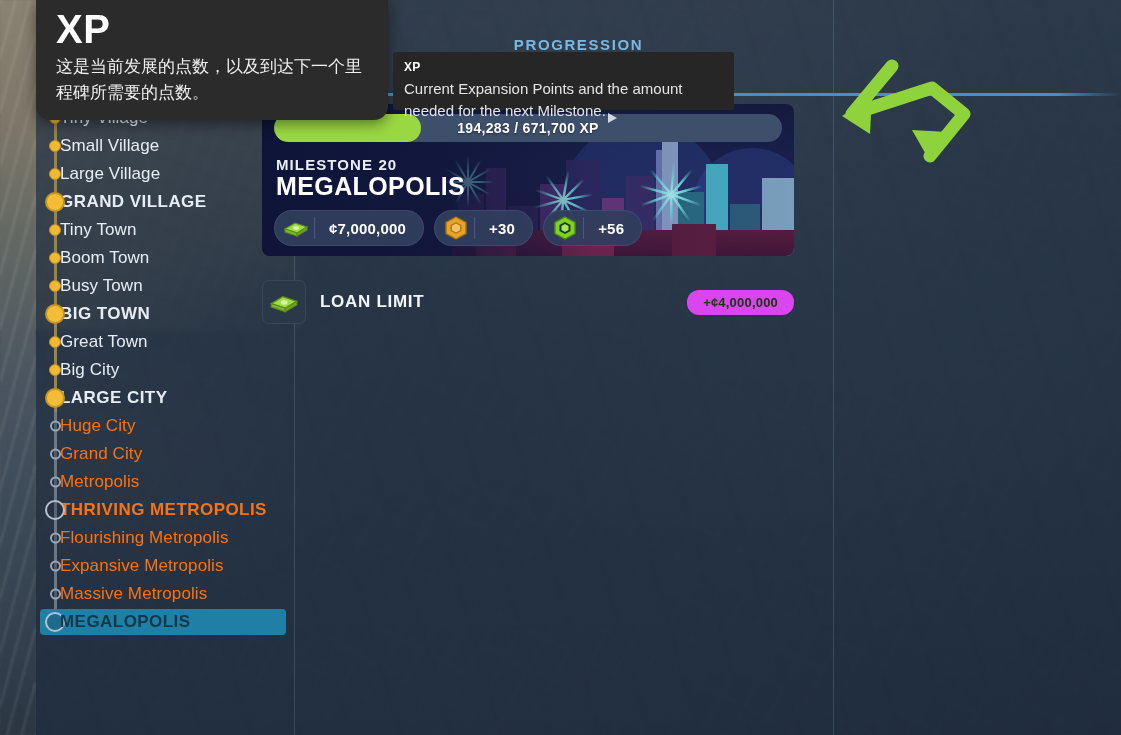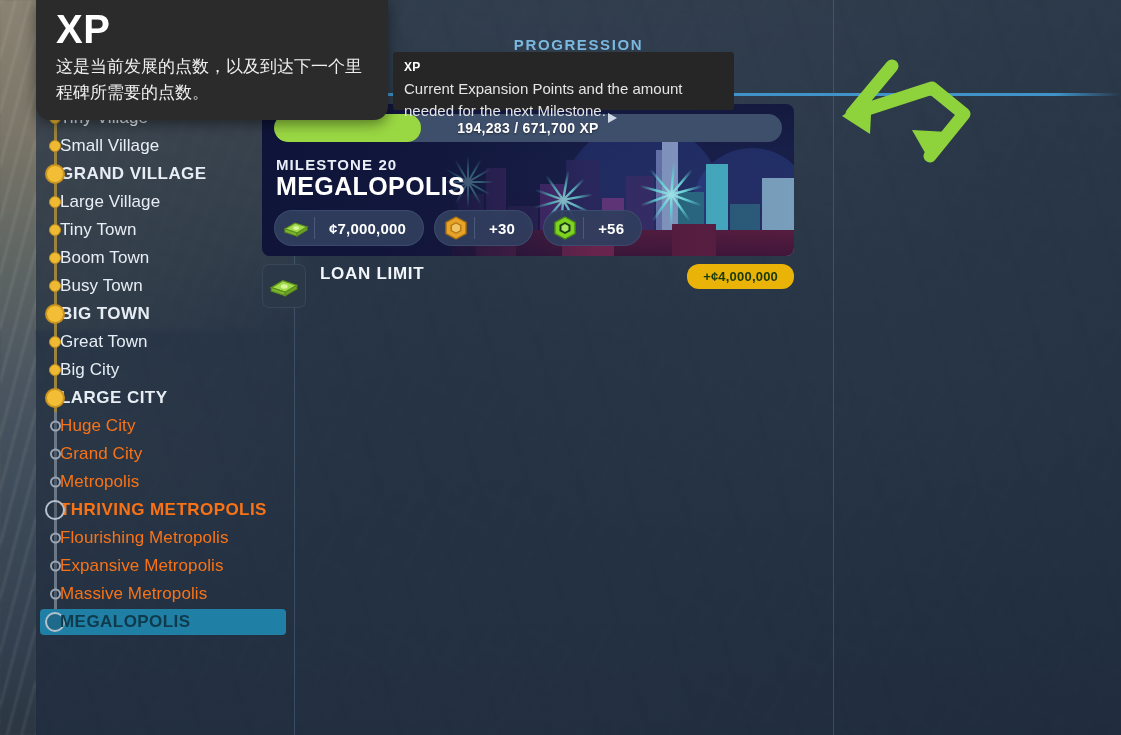--- a/index.html
+++ b/index.html
@@ -210,22 +210,22 @@
   }
   .chip-sep { width: 1px; height: 22px; background: rgba(140,160,195,0.30); }
   .chip-val {
     padding: 0 14px;
     color: #ffffff; font-size: 15px; font-weight: 700; letter-spacing: .2px;
     white-space: nowrap;
   }
 
   
   #unlock-row {
-    position: absolute; left: 262px; top: 264px; width: 532px; height: 56px;
-    display: flex; align-items: flex-start;
+    position: absolute; left: 262px; top: 274px; width: 532px; height: 56px;
+    display: flex; align-items: center;
   }
   #unlock-icon-box {
     width: 44px; height: 44px; border-radius: 7px;
     background: #2b3847;
     display: flex; align-items: center; justify-content: center;
     flex: 0 0 44px;
     box-shadow: inset 0 0 0 1px rgba(120,145,185,0.16);
   }
   #unlock-label {
     margin-left: 14px;
@@ -294,29 +294,29 @@
     <div class="ms-row">
       <div class="ms-rail gold"></div>
       <div class="ms-dot small-filled"></div>
       <div class="ms-label">Tiny Village</div>
     </div>
     <div class="ms-row">
       <div class="ms-rail gold"></div>
       <div class="ms-dot small-filled"></div>
       <div class="ms-label">Small Village</div>
     </div>
+    <div class="ms-row">
+      <div class="ms-rail gold"></div>
+      <div class="ms-dot small-filled"></div>
+      <div class="ms-label">Large Village</div>
+    </div>
     <div class="ms-row major">
       <div class="ms-rail gold"></div>
       <div class="ms-dot big-filled"></div>
       <div class="ms-label">GRAND VILLAGE</div>
-    </div>
-    <div class="ms-row">
-      <div class="ms-rail gold"></div>
-      <div class="ms-dot small-filled"></div>
-      <div class="ms-label">Large Village</div>
     </div>
     <div class="ms-row">
       <div class="ms-rail gold"></div>
       <div class="ms-dot small-filled"></div>
       <div class="ms-label">Tiny Town</div>
     </div>
     <div class="ms-row">
       <div class="ms-rail gold"></div>
       <div class="ms-dot small-filled"></div>
       <div class="ms-label">Boom Town</div>
@@ -508,21 +508,21 @@
 <div id="unlock-row">
   <div id="unlock-icon-box">
     <svg width="30" height="23" viewBox="0 0 26 20">
       <path d="M2 11 L12 5 L24 9 L14 15 Z" fill="#9fdb4a" stroke="#5f8f1d" stroke-width="1.1"></path>
       <path d="M2 11 L2 14 L14 18 L14 15 Z" fill="#7ab92f" stroke="#5f8f1d" stroke-width="1.1"></path>
       <path d="M14 15 L14 18 L24 12 L24 9 Z" fill="#6aa528" stroke="#5f8f1d" stroke-width="1.1"></path>
       <ellipse cx="13.2" cy="10" rx="3" ry="1.9" fill="#d9f49a"></ellipse>
     </svg>
   </div>
   <div id="unlock-label">LOAN LIMIT</div>
-  <div id="unlock-badge" style="background: #eab308;">+¢4,000,000</div>
+  <div id="unlock-badge" style="background: #d946ef;">+¢4,000,000</div>
 </div>
 
 <div id="tooltip-cn">
   <div id="tooltip-cn-title">XP</div>
   <div id="tooltip-cn-body">这是当前发展的点数，以及到达下一个里程碑所需要的点数。</div>
 </div>
 
 <div id="tooltip-en">
   <div id="tooltip-en-title">XP</div>
   <div id="tooltip-en-body">Current Expansion Points and the amount needed for the next Milestone.</div>

